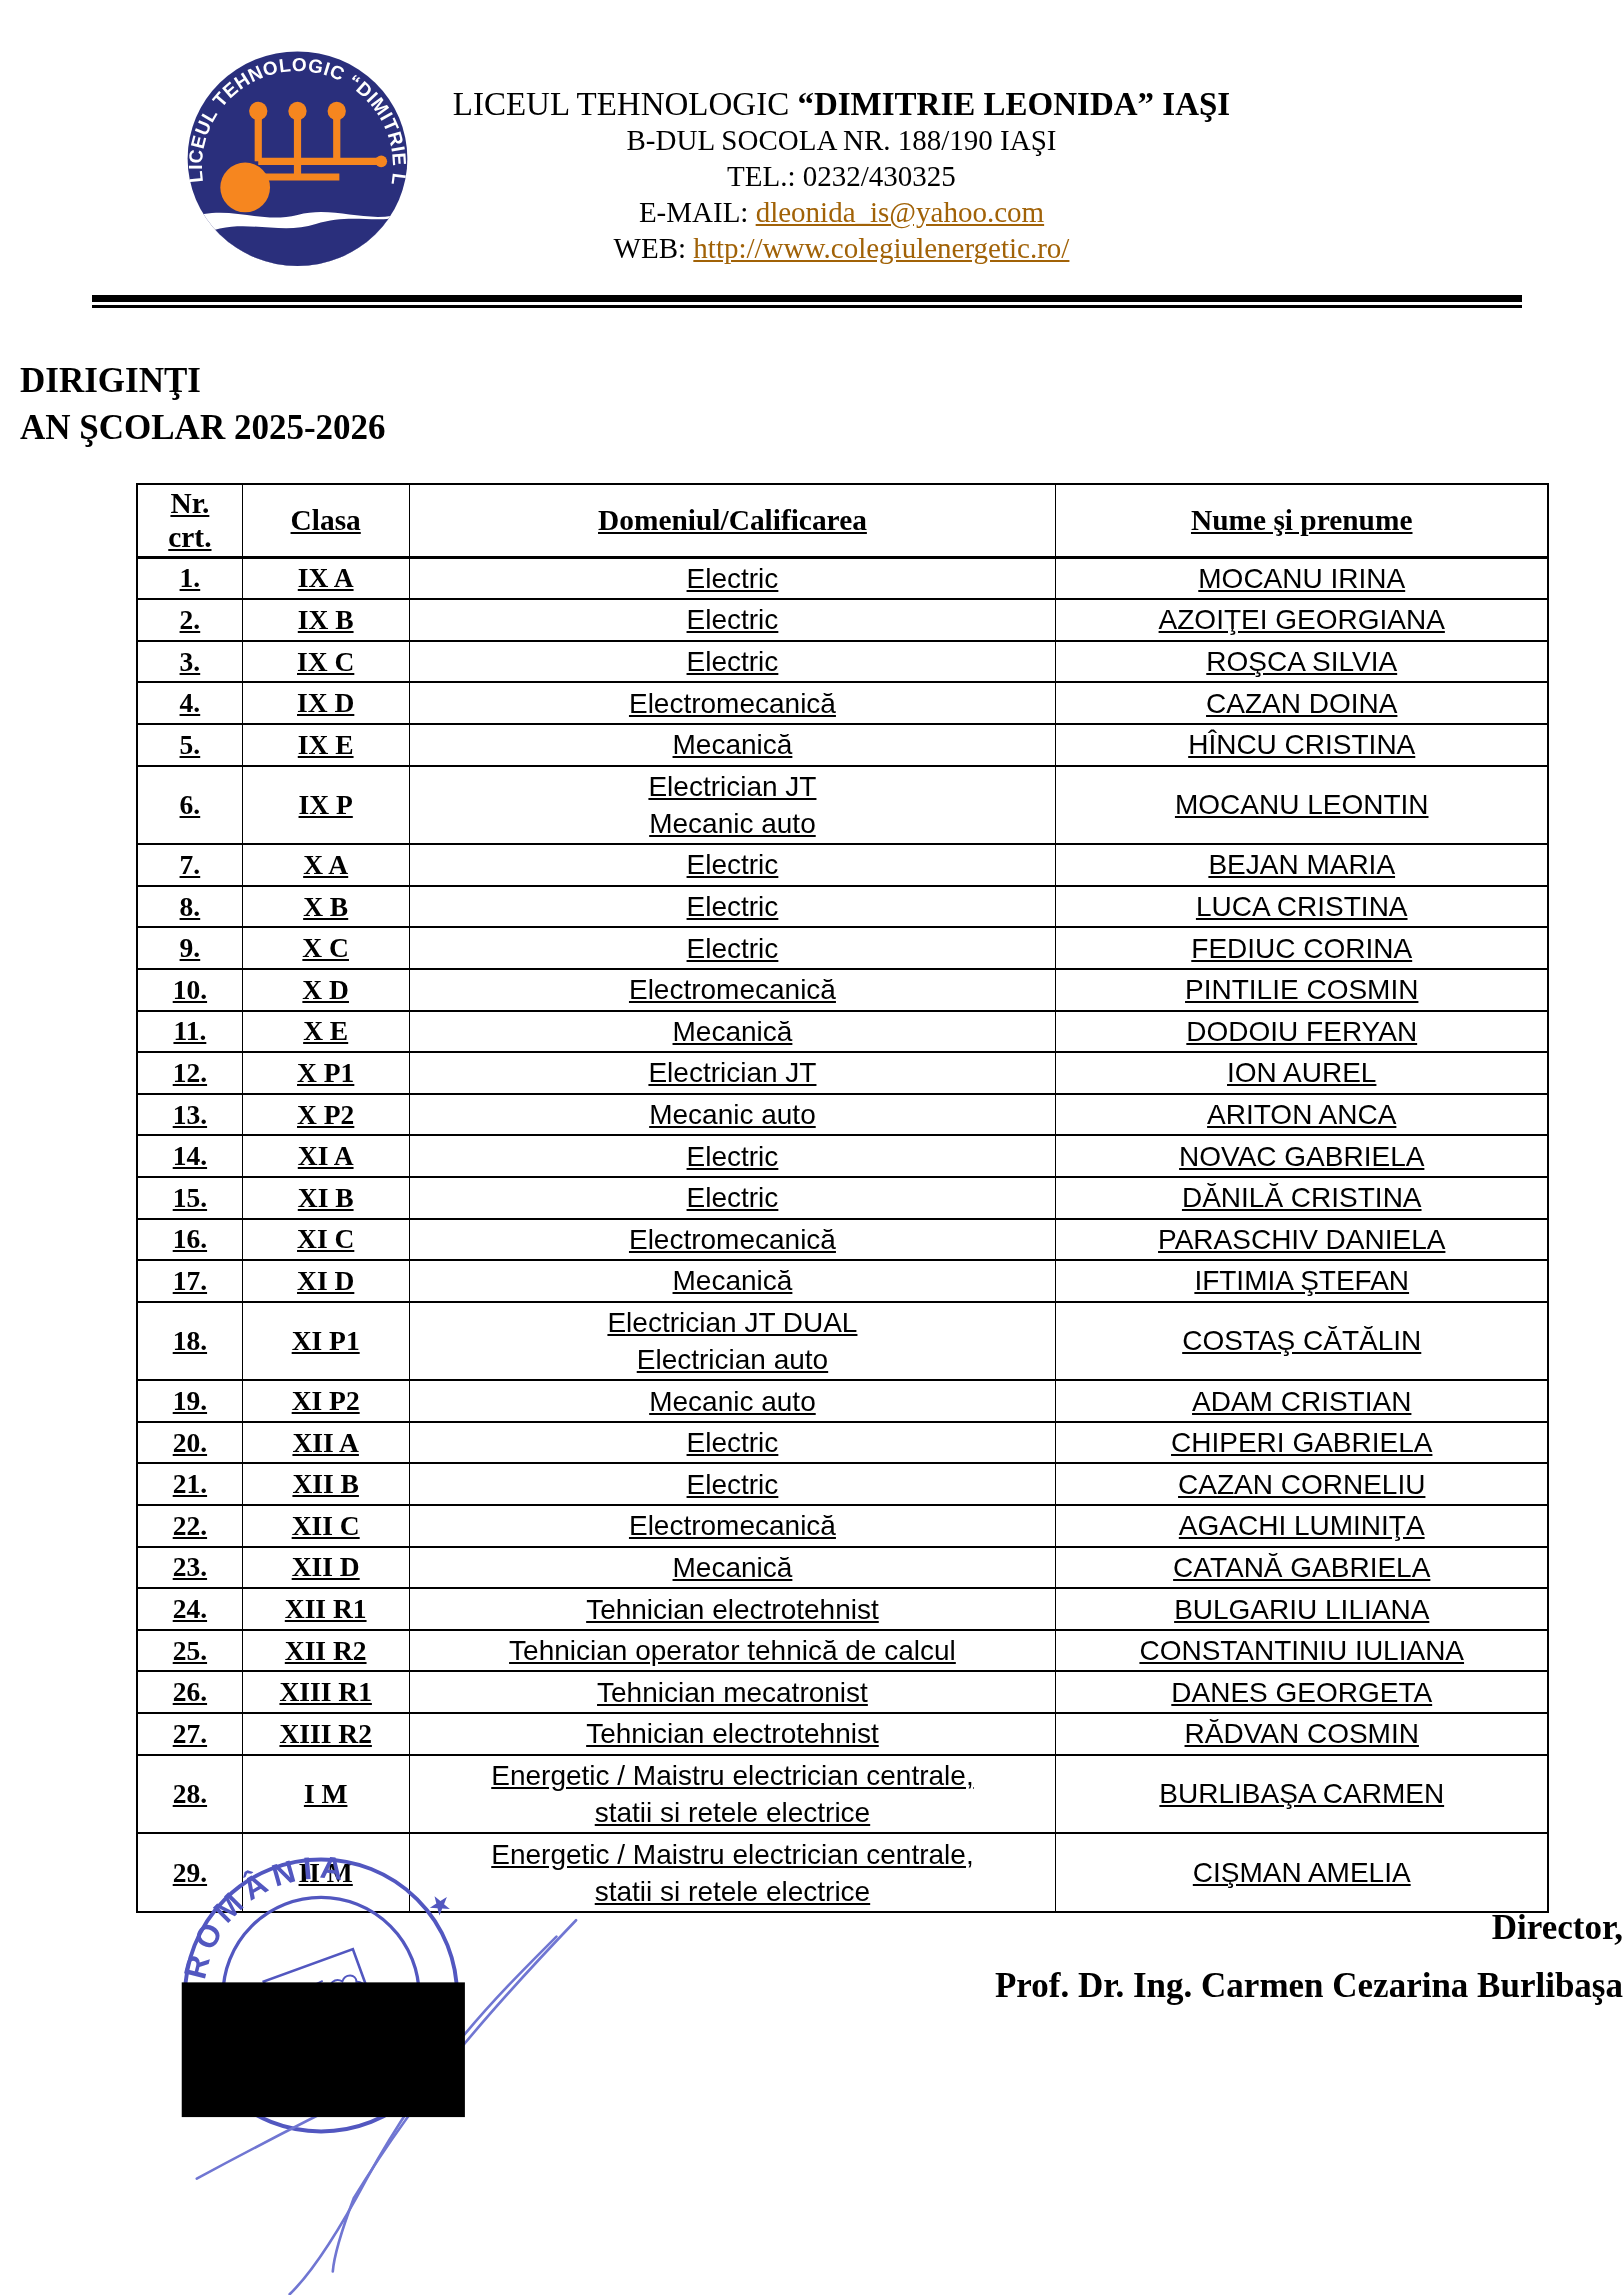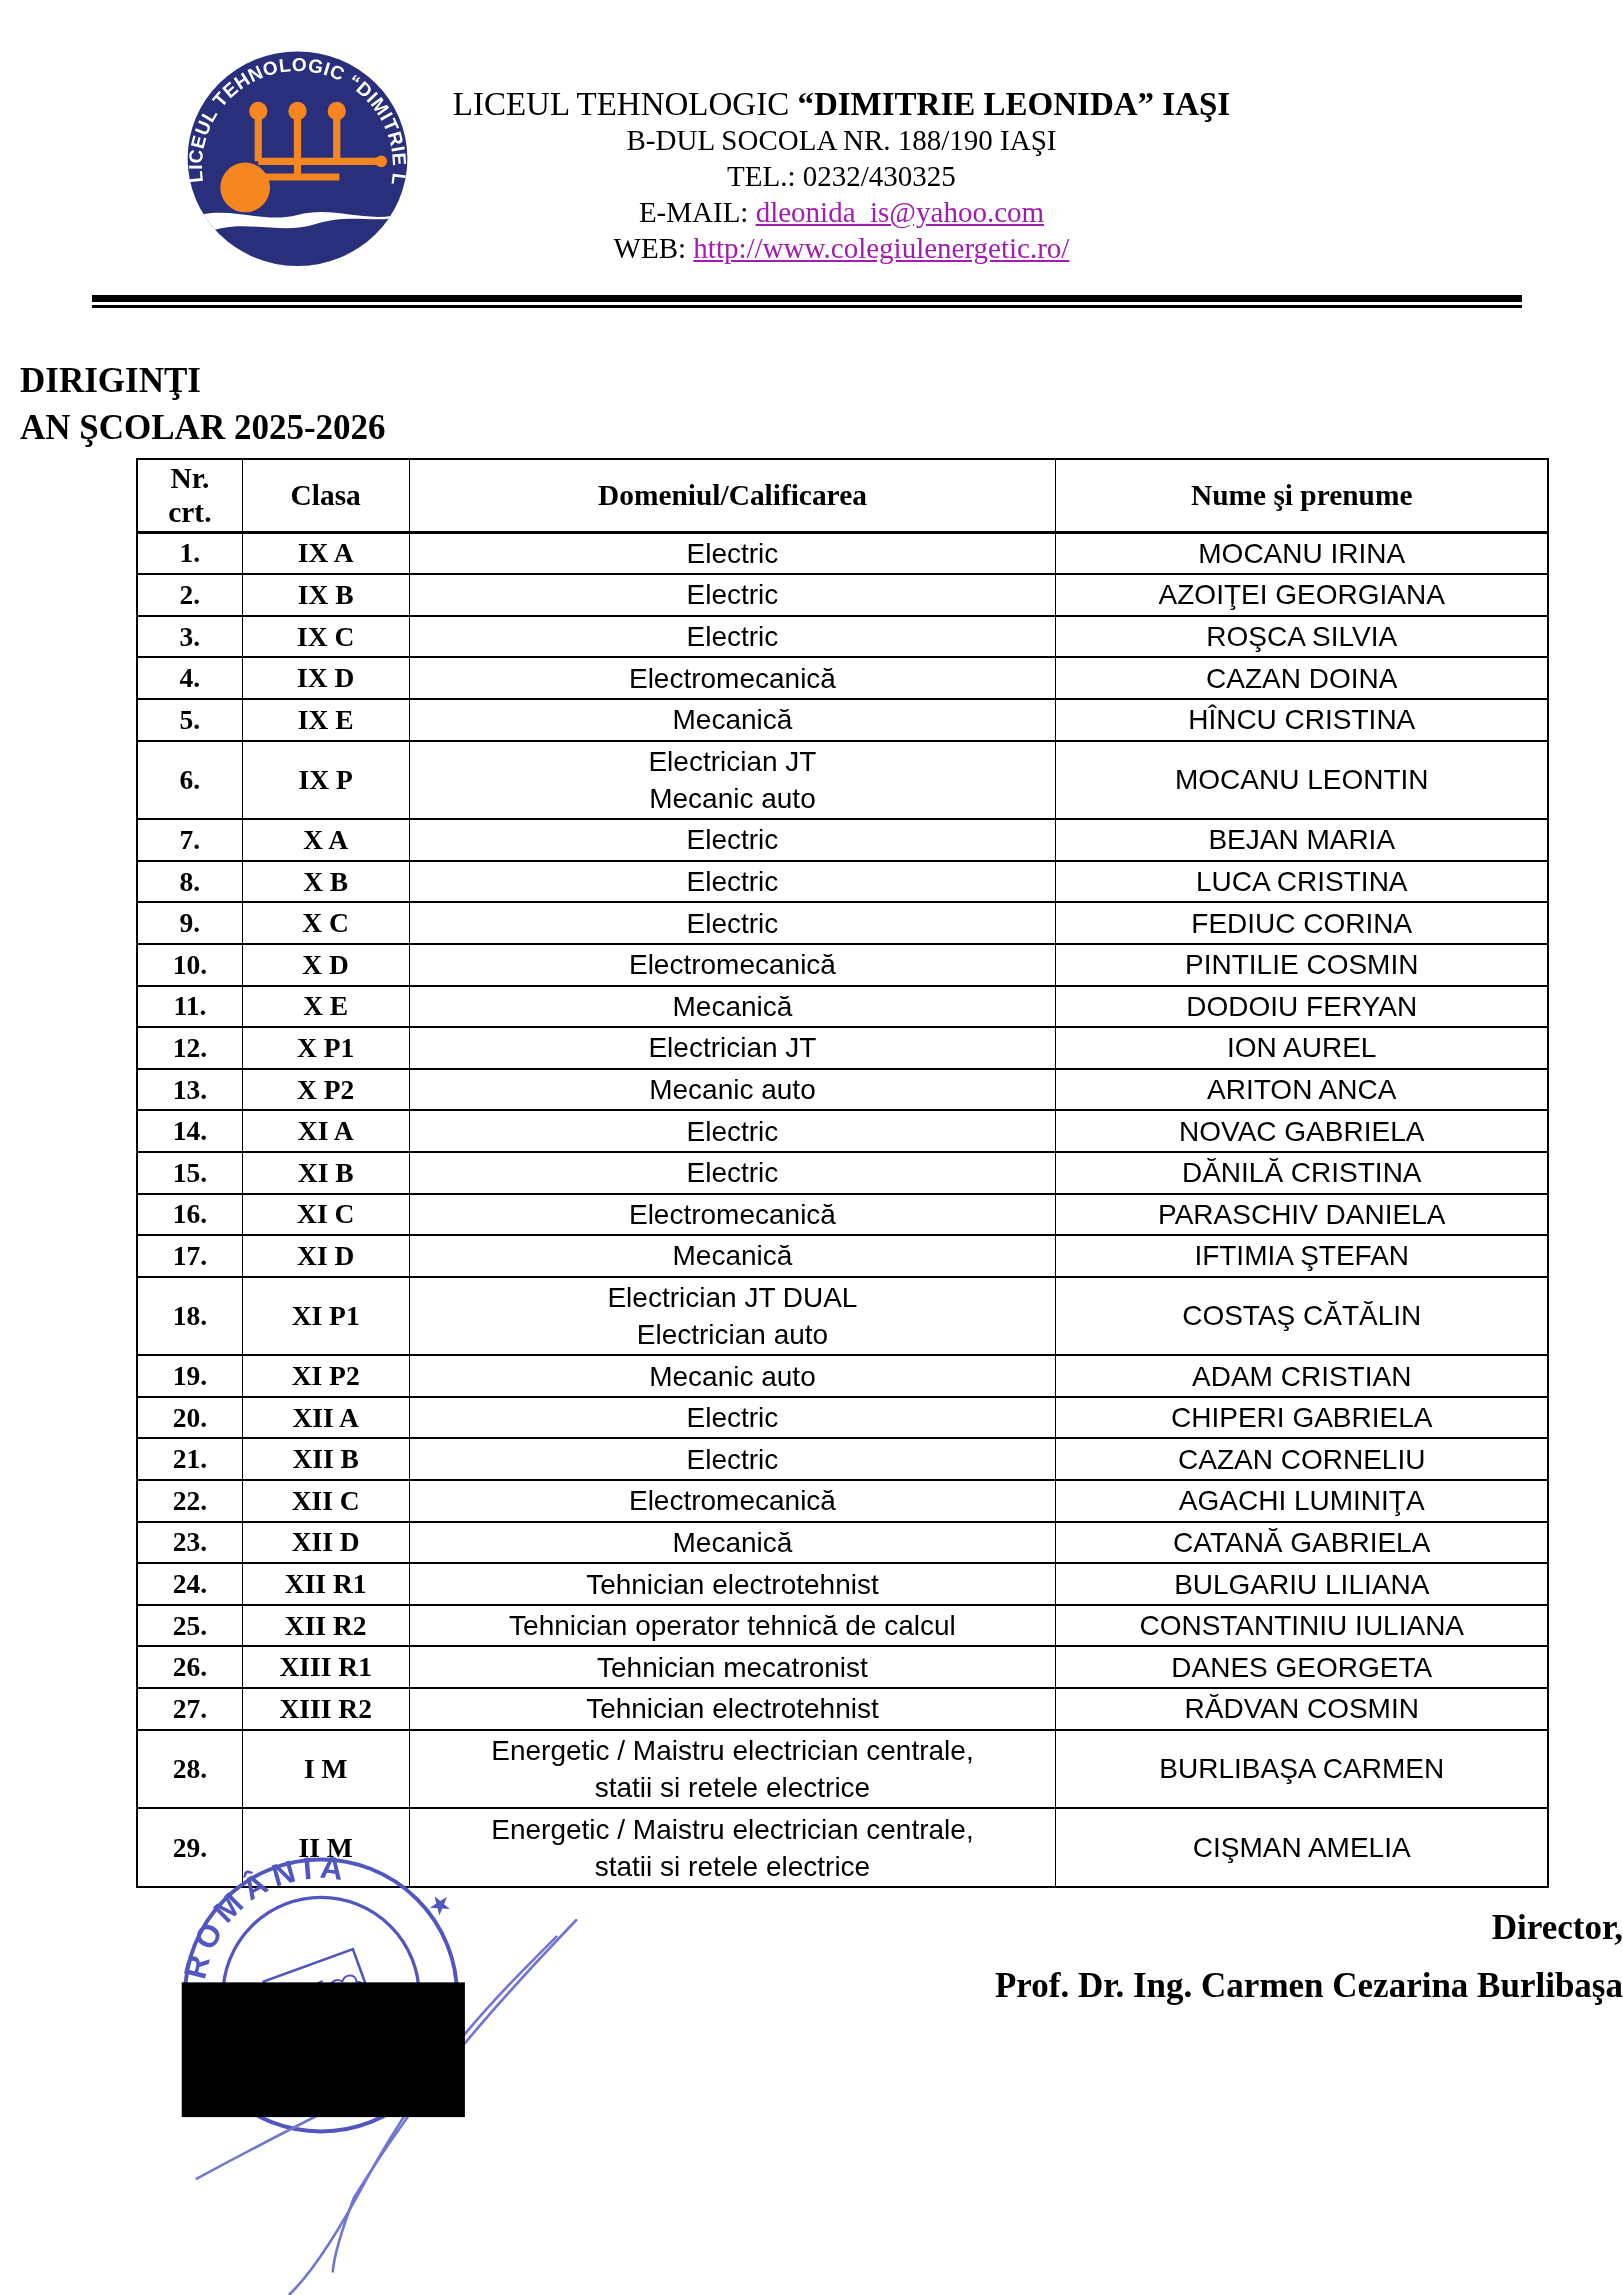--- a/index.html
+++ b/index.html
@@ -8,31 +8,31 @@
     font-family:"Liberation Serif", serif;color:#000;overflow:hidden;
   }
   .abs{position:absolute;}
 
   
   #logo-wrap{left:185px;top:50px;width:225px;height:218px;}
   #header-text{left:60px;right:0;top:86px;text-align:center;line-height:36px;}
   .h-line1{font-size:33px;}
   .h-line1 b{font-weight:bold;}
   .h-line{font-size:29px;}
-  .doc-link{color:#a21caf;text-decoration:underline;}
+  .doc-link{color:#a16207;text-decoration:underline;}
   #rule-thick{left:92px;top:295px;width:1430px;height:6.5px;background:#000;}
   #rule-thin {left:92px;top:305px;width:1430px;height:3.3px;background:#000;}
 
   
   #doc-title{left:20px;right:0;top:357px;text-align:left;font-weight:bold;
     font-size:35px;line-height:47px;}
 
   
-  #diriginti-table{position:absolute;left:136px;top:458px;width:1375px;
-    border-collapse:collapse;table-layout:fixed;}
+  #diriginti-table{position:absolute;left:136px;top:483px;width:1375px;
+    border-collapse:collapse;table-layout:fixed;text-decoration:underline;}
   #diriginti-table th,#diriginti-table td{
     border:1.3px solid #000;border-top-width:2.6px;border-bottom-width:2.6px;
     text-align:center;vertical-align:middle;padding:1.3px 3.9px;
     overflow:hidden;}
   #diriginti-table{border:2.6px solid #000;}
   #diriginti-table thead th{
     font-family:"Liberation Serif", serif;font-weight:bold;font-size:29.4px;
     line-height:34px;height:65px;white-space:pre-line;border-bottom-width:3.9px;}
   #diriginti-table tbody tr{height:37px;}
   td.c-nr,td.c-clasa{font-family:"Liberation Serif", serif;font-weight:bold;font-size:27.5px;}

